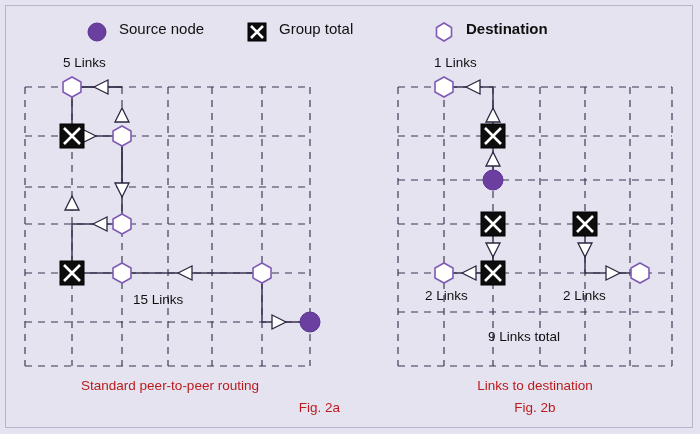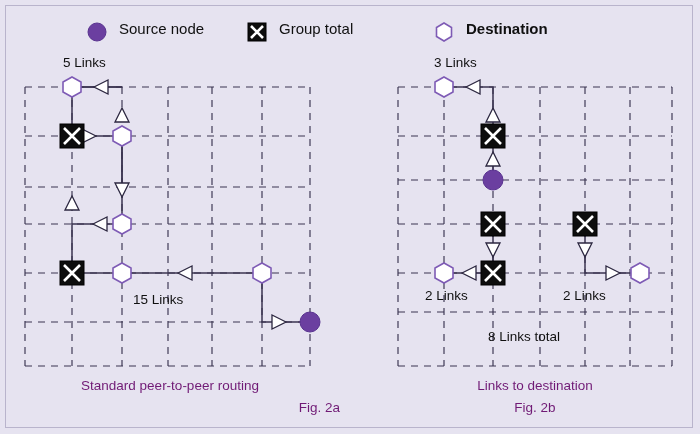--- a/index.html
+++ b/index.html
@@ -5,21 +5,21 @@
   html,body{margin:0;padding:0;background:#ffffff;}
   body{font-family:"Liberation Sans",sans-serif;}
   #page{position:relative;width:700px;height:434px;background:#e6e3f0;overflow:hidden;}
   #frame{position:absolute;left:5px;top:5px;width:688px;height:423px;border:1px solid #b9b4cc;box-sizing:border-box;}
   .legend{position:absolute;top:20px;left:0;width:700px;height:34px;}
   .legend-item{position:absolute;display:flex;align-items:flex-start;height:34px;}
   .legend-label{font-size:15px;color:#101010;margin-left:10px;white-space:nowrap;}
   #lg0{left:85px;}
   #lg1{left:245px;}
   #lg2{left:432px;font-weight:bold;}
-  .cap{position:absolute;text-align:center;font-size:13.5px;color:#701a75;white-space:nowrap;}
+  .cap{position:absolute;text-align:center;font-size:13.5px;color:#b91c1c;white-space:nowrap;}
   .lbl{position:absolute;font-size:13.5px;color:#101010;white-space:nowrap;}
   svg{display:block;}
   .node-circle{fill:#6b3fa0;stroke:#5a3490;stroke-width:1;}
   .node-hex{fill:#ffffff;stroke:#7e5bb5;stroke-width:1.6;}
   .node-leader-box{fill:#0d0d0d;stroke:#000000;stroke-width:1;}
   .node-leader-x{stroke:#ffffff;stroke-width:2.6;stroke-linecap:butt;}
   .grid-line{stroke:#3a3550;stroke-width:1.15;stroke-dasharray:7 6;fill:none;}
   .path-line{stroke:#3b3550;stroke-width:1.5;fill:none;}
   .arrow-head{fill:#ffffff;stroke:#2c2740;stroke-width:1.3;stroke-linejoin:miter;}
 </style>
@@ -164,19 +164,19 @@
 
       <polygon class="node-hex" points="640,263 649,268 649,278 640,283 631,278 631,268"></polygon>
     </g>
   </svg>
 
   <div class="lbl" style="left:63px;top:55px;">5 Links</div>
   <div class="lbl" style="left:133px;top:292px;">15 Links</div>
   <div class="cap" style="left:0px;top:378px;width:340px;">Standard peer-to-peer routing</div>
   <div class="cap" style="left:0px;top:400px;width:340px;text-align:right;">Fig. 2a</div>
 
-  <div class="lbl" style="left:434px;top:55px;">3 Links</div>
+  <div class="lbl" style="left:434px;top:55px;">1 Links</div>
   <div class="lbl" style="left:425px;top:288px;">2 Links</div>
   <div class="lbl" style="left:563px;top:288px;">2 Links</div>
-  <div class="lbl" style="left:488px;top:329px;">8 Links total</div>
+  <div class="lbl" style="left:488px;top:329px;">9 Links total</div>
   <div class="cap" style="left:395px;top:378px;width:280px;">Links to destination</div>
   <div class="cap" style="left:395px;top:400px;width:280px;">Fig. 2b</div>
 </div>
 
 </body></html>

